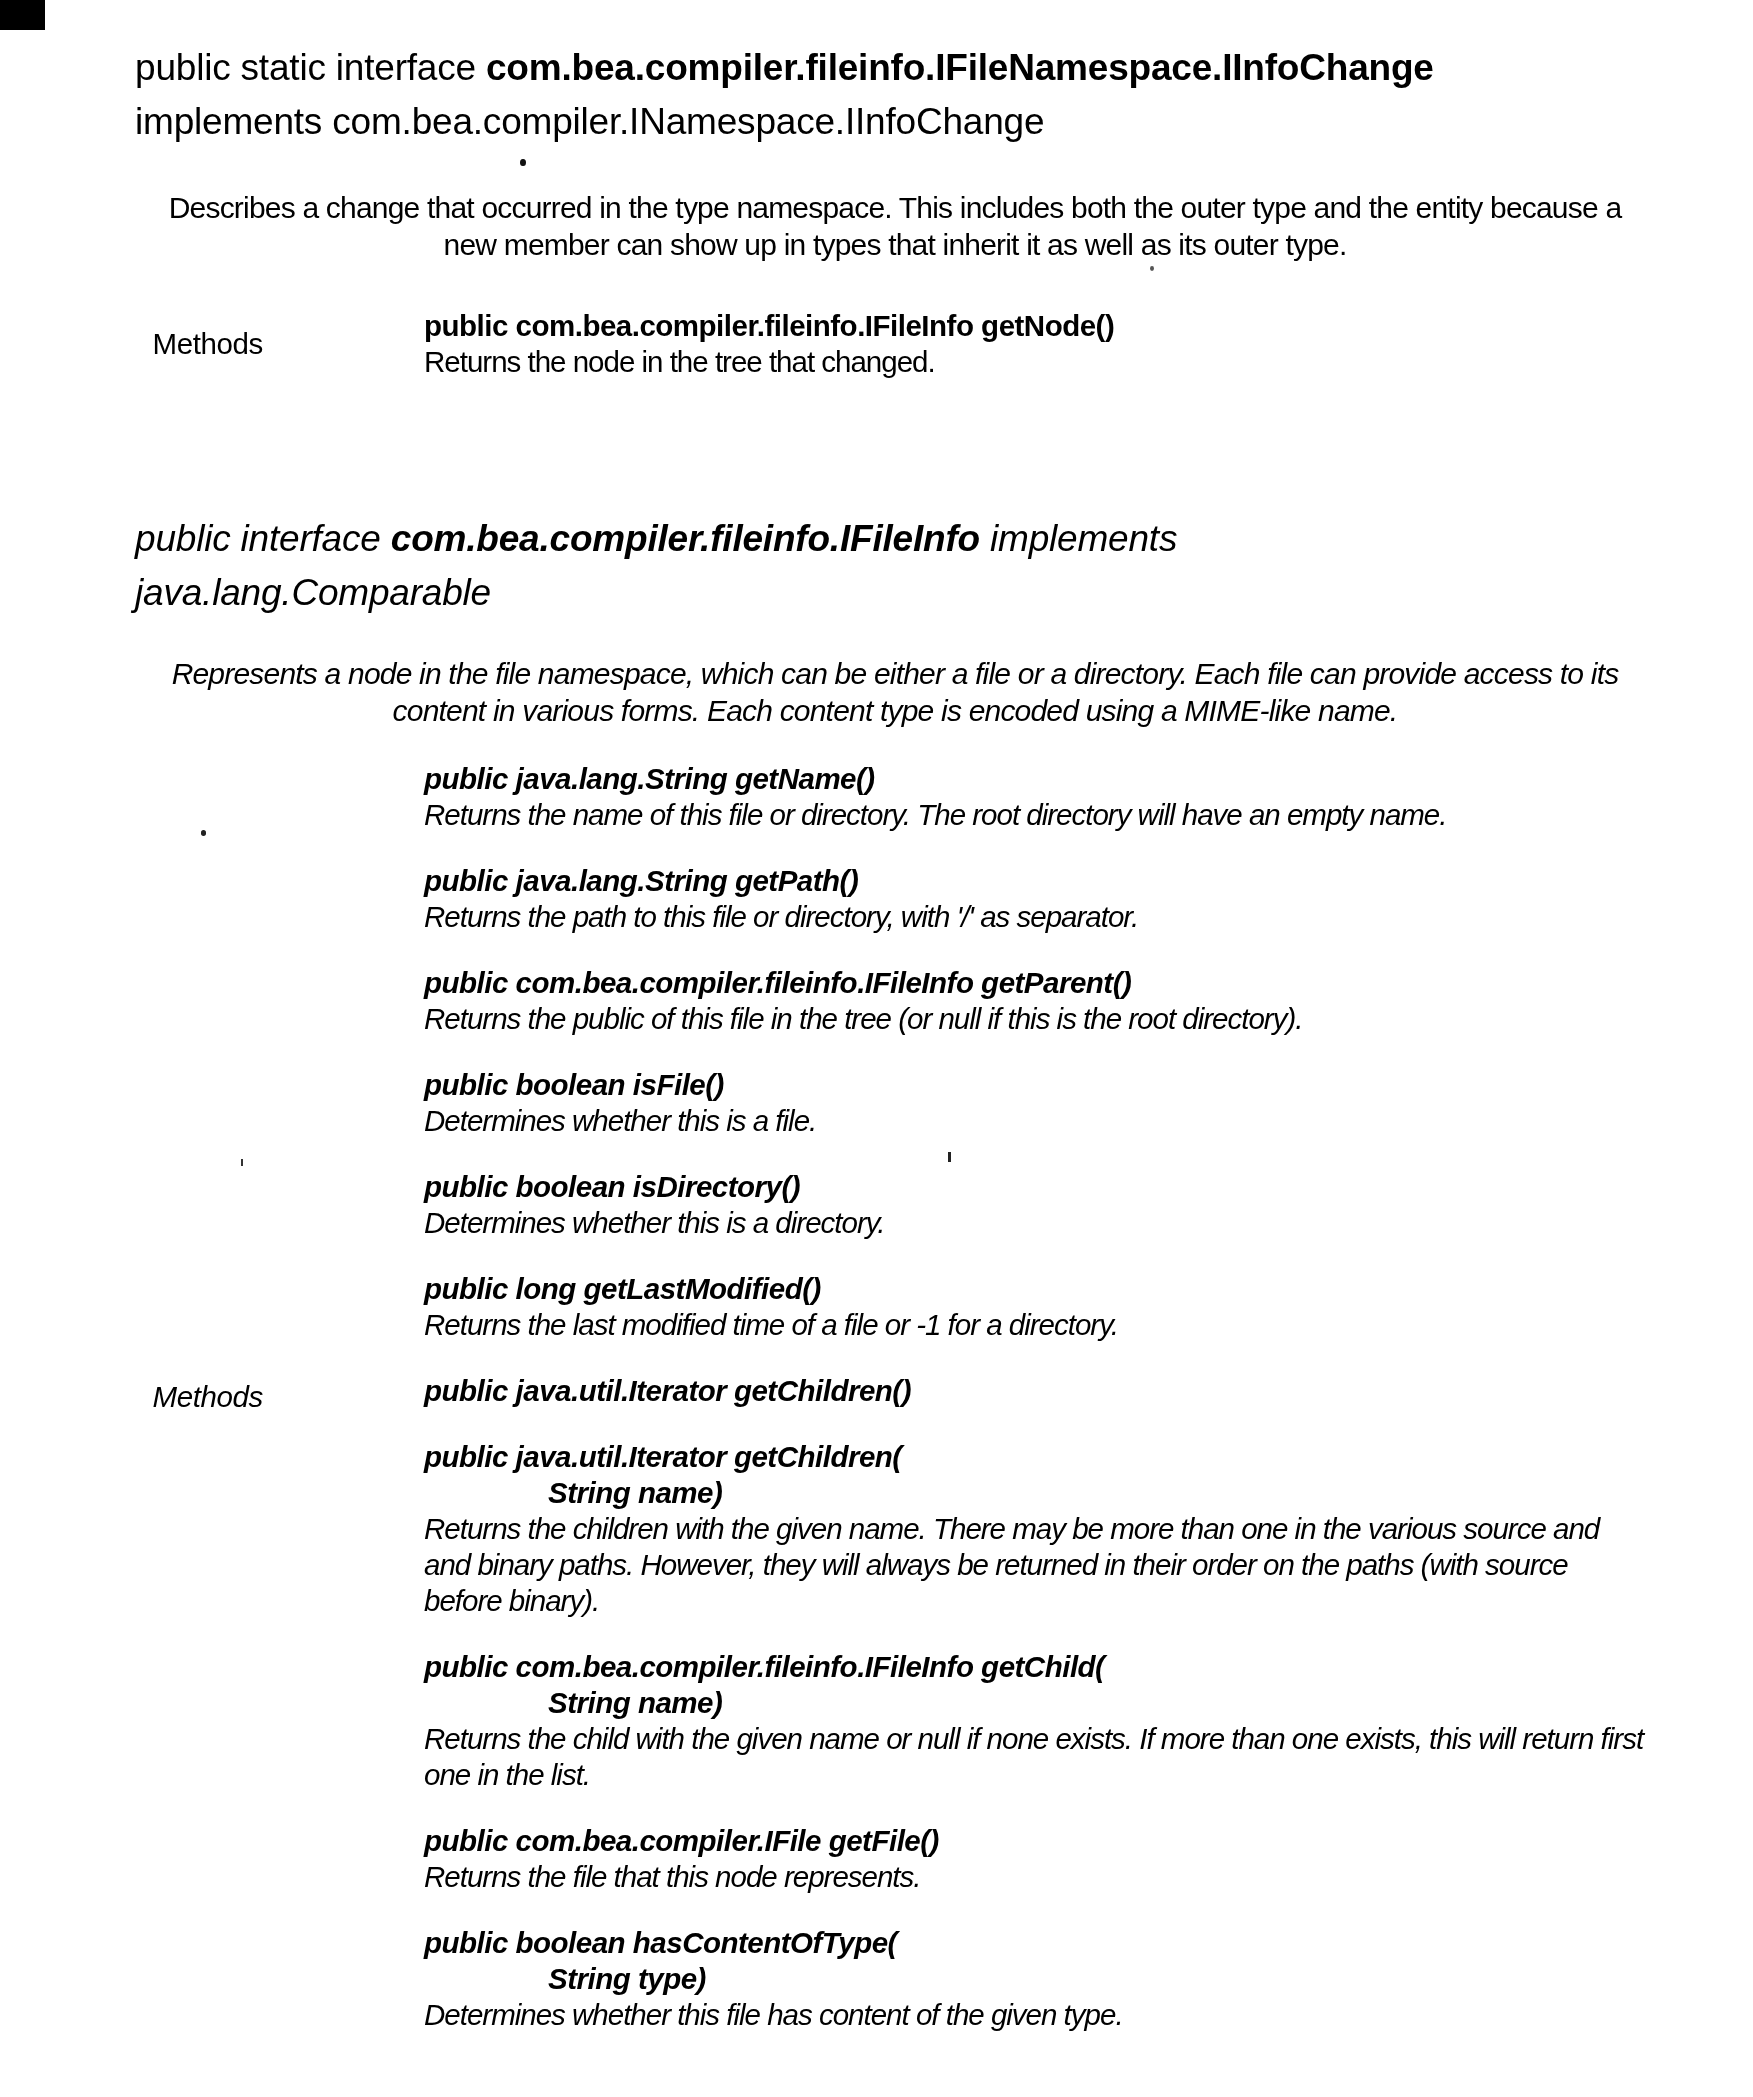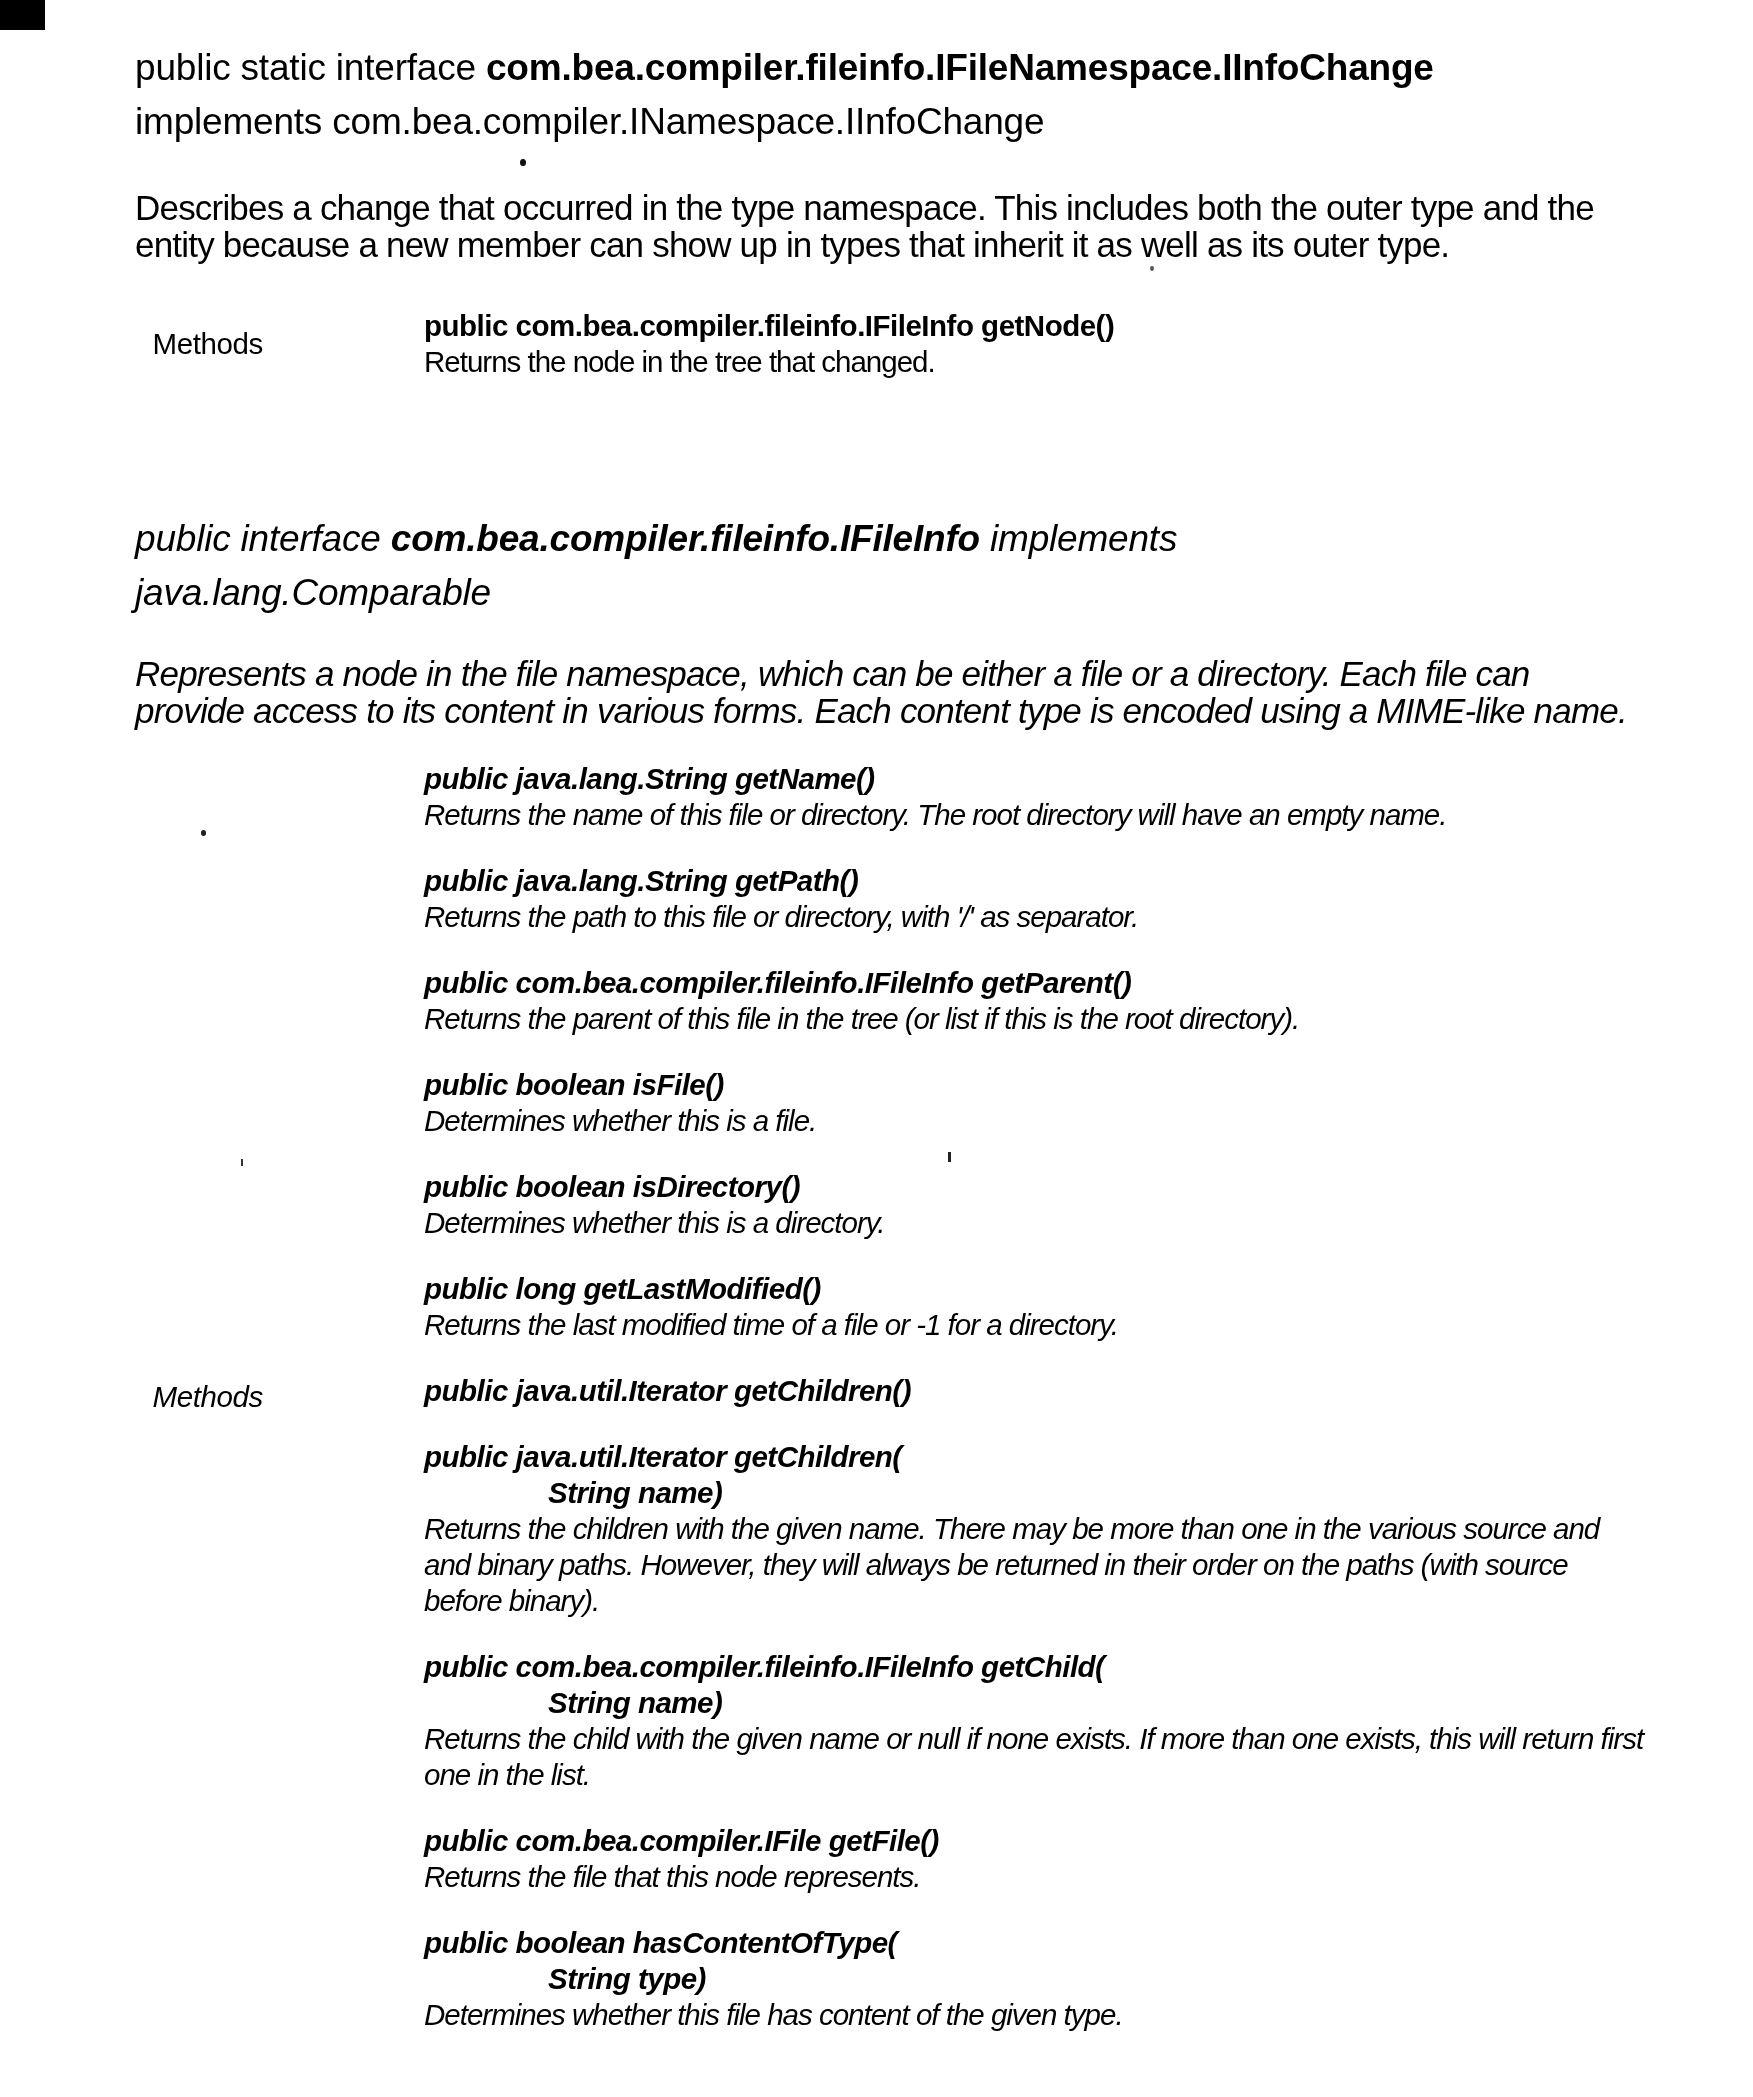--- a/index.html
+++ b/index.html
@@ -15,22 +15,22 @@
 
   
   .heading { font-size: 37px; font-weight: 400; line-height: 54px; margin: 0; max-width: 1530px; letter-spacing: -0.2px; }
   .heading .bold { font-weight: 700; }
   .heading-block { margin-bottom: 40px; }
   .section-2 { margin-top: 132px; font-style: italic; }
   .section-2 .heading-block { margin-bottom: 35px; }
 
   
   .section-desc {
-    font-size: 35px; line-height: 37px; letter-spacing: -0.8px;
-    max-width: 1526px; margin: 0 0 45px 0;
+    font-size: 30px; line-height: 37px; letter-spacing: -0.8px;
+    max-width: 1526px; margin: 0 0 45px 10px; text-align: center;
   }
   .section-2 .section-desc { margin-bottom: 32px; }
 
   
   .methods-row { display: flex; align-items: center; }
   .methods-label {
     flex: 0 0 271px; width: 271px; padding-left: 17.5px;
     font-size: 29.5px; line-height: 36px; letter-spacing: -0.4px;
   }
   .methods-body { flex: 1 1 auto; max-width: 1291px; margin-left: 18px; }
@@ -101,21 +101,21 @@
 
         <div class="method">
           <div class="sig">public java.lang.String getPath()</div>
 
           <div class="mdesc">Returns the path to this file or directory, with '/' as separator.</div>
         </div>
 
         <div class="method">
           <div class="sig">public com.bea.compiler.fileinfo.IFileInfo getParent()</div>
 
-          <div class="mdesc">Returns the parent of this file in the tree (or list if this is the root directory).</div>
+          <div class="mdesc">Returns the public of this file in the tree (or null if this is the root directory).</div>
         </div>
 
         <div class="method">
           <div class="sig">public boolean isFile()</div>
 
           <div class="mdesc">Determines whether this is a file.</div>
         </div>
 
         <div class="method">
           <div class="sig">public boolean isDirectory()</div>

